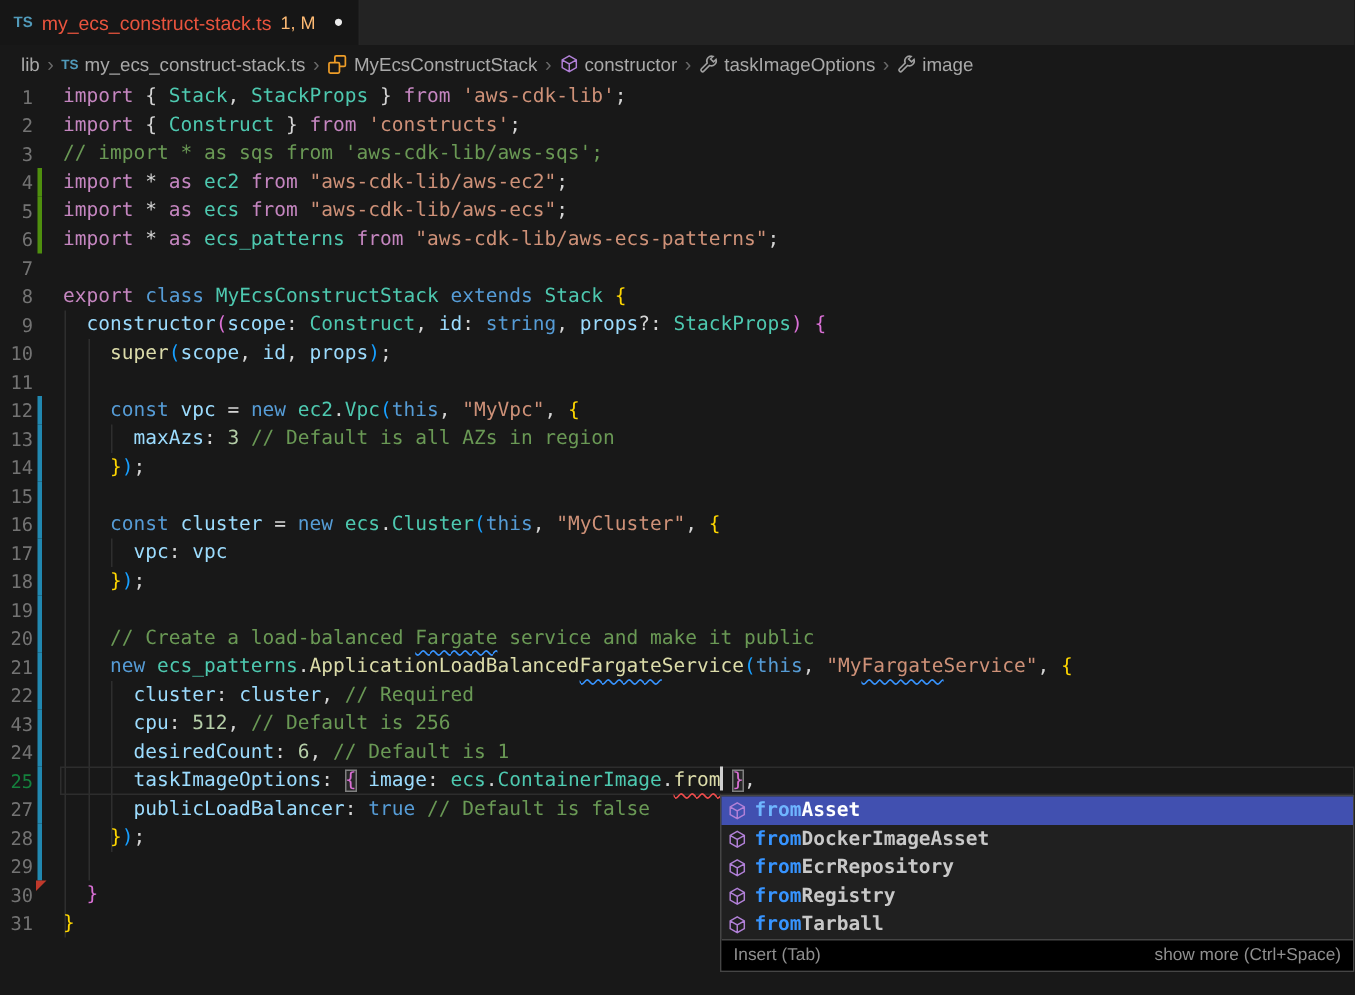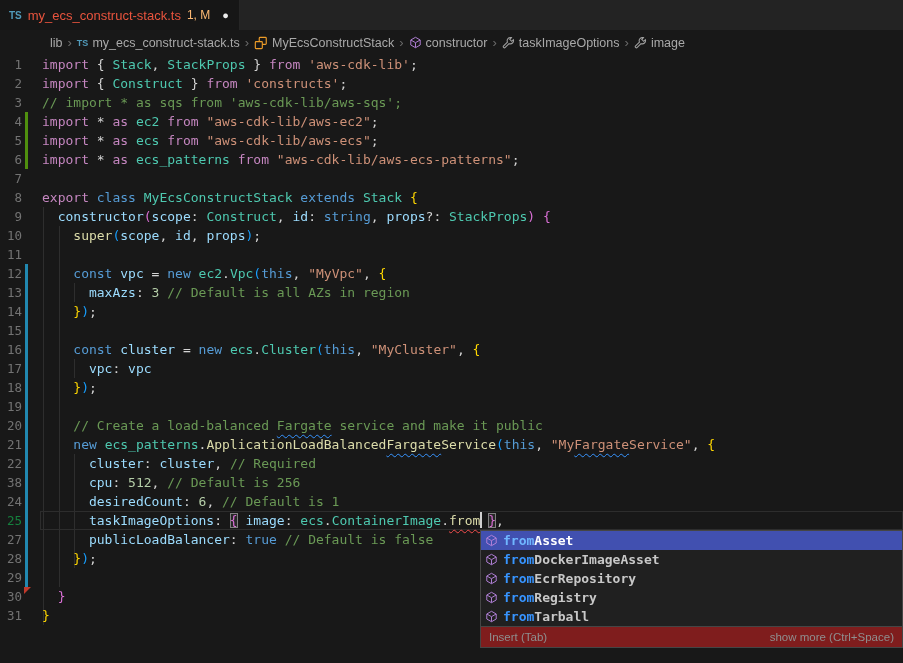--- a/index.html
+++ b/index.html
@@ -11,21 +11,21 @@
   .tab { background:#161616; display:flex; align-items:center; gap:6px;
          padding:0 10px 0 9px; min-width:233px; border-right:1px solid #252525;
          cursor:pointer; }
   .ts-badge { color:#519aba; font-weight:bold; font-size:10px; letter-spacing:0; }
   .tab-label { color:#e9543e; font-size:13px; }
   .tab-deco  { color:#fdba74; font-size:12px; }
   .dirty-dot { color:#ececec; font-size:11px; margin-left:6px; }
 
   
   .breadcrumbs { height:25px; background:#181818; display:flex; align-items:center;
-                 padding-left:14px; color:#a9a9a9; font-size:12.5px;margin-left:36px; }
+                 padding-left:14px; color:#a9a9a9; font-size:12.5px; }
   .crumb { display:flex; align-items:center; gap:4px; cursor:pointer; white-space:nowrap; }
   .crumb-sep { color:#6a6a6a; margin:0 5px; font-size:13px; }
   .crumb .ts-badge { font-size:9px; }
   .crumb svg { display:block; }
 
   
   .editor { position:relative; height:608px; background:#181818; }
   .code-line { display:flex; height:19px; line-height:19px; white-space:pre;
                font-family:"DejaVu Sans Mono", monospace; font-size:13px; position:relative; }
   .gutter { width:42px; flex:0 0 42px; position:relative; cursor:pointer; }
@@ -72,21 +72,21 @@
              border:1px solid #454545; z-index:5; }
   .suggest-row { height:19px; display:flex; align-items:center; gap:5px; padding:0 4px;
                  font-family:"DejaVu Sans Mono", monospace; font-size:13px; cursor:pointer; }
   .suggest-row.selected { background:#4150b0; }
   .suggest-row svg { flex:0 0 auto; }
   .s-match { color:#3794FF; font-weight:bold; }
   .selected .s-match { color:#6fb6ff; }
   .s-rest  { color:#c8c8c8; font-weight:bold; }
   .selected .s-rest { color:#ffffff; }
   .suggest-status { height:21px; display:flex; justify-content:space-between; align-items:center;
-                    padding:0 8px; border-top:1px solid #454545; background:#7f1d1d;
+                    padding:0 8px; border-top:1px solid #454545; background:#000000;
                     color:#8f8f8f; font-size:11.5px; }
 </style>
 </head>
 <body>
 
 <div>
 
   <div class="tabbar">
     <div class="tab">
       <span class="ts-badge">TS</span>
@@ -161,21 +161,21 @@
         <div class="code-line"><div class="gutter"><span class="ln">13</span><span class="bar mod"></span></div><div class="code"><span class="tok-pun">      </span><span class="tok-var">maxAzs</span><span class="tok-pun">: </span><span class="tok-num">3 </span><span class="tok-com">// Default is all AZs in region</span></div></div>
         <div class="code-line"><div class="gutter"><span class="ln">14</span><span class="bar mod"></span></div><div class="code"><span class="tok-pun">    </span><span class="tok-b1">}</span><span class="tok-b3">)</span><span class="tok-pun">;</span></div></div>
         <div class="code-line"><div class="gutter"><span class="ln">15</span><span class="bar mod"></span></div><div class="code"></div></div>
         <div class="code-line"><div class="gutter"><span class="ln">16</span><span class="bar mod"></span></div><div class="code"><span class="tok-pun">    </span><span class="tok-ctl">const </span><span class="tok-var">cluster </span><span class="tok-pun">= </span><span class="tok-ctl">new </span><span class="tok-typ">ecs</span><span class="tok-pun">.</span><span class="tok-typ">Cluster</span><span class="tok-b3">(</span><span class="tok-ctl">this</span><span class="tok-pun">, </span><span class="tok-str">"MyCluster"</span><span class="tok-pun">, </span><span class="tok-b1">{</span></div></div>
         <div class="code-line"><div class="gutter"><span class="ln">17</span><span class="bar mod"></span></div><div class="code"><span class="tok-pun">      </span><span class="tok-var">vpc</span><span class="tok-pun">: </span><span class="tok-var">vpc</span></div></div>
         <div class="code-line"><div class="gutter"><span class="ln">18</span><span class="bar mod"></span></div><div class="code"><span class="tok-pun">    </span><span class="tok-b1">}</span><span class="tok-b3">)</span><span class="tok-pun">;</span></div></div>
         <div class="code-line"><div class="gutter"><span class="ln">19</span><span class="bar mod"></span></div><div class="code"></div></div>
         <div class="code-line"><div class="gutter"><span class="ln">20</span><span class="bar mod"></span></div><div class="code"><span class="tok-pun">    </span><span class="tok-com">// Create a load-balanced </span><span class="tok-com sq-blue">Fargate</span><span class="tok-com"> service and make it public</span></div></div>
         <div class="code-line"><div class="gutter"><span class="ln">21</span><span class="bar mod"></span></div><div class="code"><span class="tok-pun">    </span><span class="tok-ctl">new </span><span class="tok-typ">ecs_patterns</span><span class="tok-pun">.</span><span class="tok-fn">ApplicationLoadBalanced</span><span class="tok-fn sq-blue">Fargate</span><span class="tok-fn">Service</span><span class="tok-b3">(</span><span class="tok-ctl">this</span><span class="tok-pun">, </span><span class="tok-str">"My</span><span class="tok-str sq-blue">Fargate</span><span class="tok-str">Service"</span><span class="tok-pun">, </span><span class="tok-b1">{</span></div></div>
         <div class="code-line"><div class="gutter"><span class="ln">22</span><span class="bar mod"></span></div><div class="code"><span class="tok-pun">      </span><span class="tok-var">cluster</span><span class="tok-pun">: </span><span class="tok-var">cluster</span><span class="tok-pun">, </span><span class="tok-com">// Required</span></div></div>
-        <div class="code-line"><div class="gutter"><span class="ln">38</span><span class="bar mod"></span></div><div class="code"><span class="tok-pun">      </span><span class="tok-var">cpu</span><span class="tok-pun">: </span><span class="tok-num">512</span><span class="tok-pun">, </span><span class="tok-com">// Default is 256</span></div></div>
+        <div class="code-line"><div class="gutter"><span class="ln">43</span><span class="bar mod"></span></div><div class="code"><span class="tok-pun">      </span><span class="tok-var">cpu</span><span class="tok-pun">: </span><span class="tok-num">512</span><span class="tok-pun">, </span><span class="tok-com">// Default is 256</span></div></div>
         <div class="code-line"><div class="gutter"><span class="ln">24</span><span class="bar mod"></span></div><div class="code"><span class="tok-pun">      </span><span class="tok-var">desiredCount</span><span class="tok-pun">: </span><span class="tok-num">6</span><span class="tok-pun">, </span><span class="tok-com">// Default is 1</span></div></div>
         <div class="code-line active"><div class="gutter"><span class="ln">25</span><span class="bar mod"></span></div><div class="code"><span class="tok-pun">      </span><span class="tok-var">taskImageOptions</span><span class="tok-pun">: </span><span class="tok-b2 boxed">{</span><span class="tok-pun"> </span><span class="tok-var">image</span><span class="tok-pun">: </span><span class="tok-typ">ecs</span><span class="tok-pun">.</span><span class="tok-typ">ContainerImage</span><span class="tok-pun">.</span><span class="tok-fn sq-red caret">from</span><span class="tok-pun"> </span><span class="tok-b2 boxed">}</span><span class="tok-pun">,</span></div></div>
         <div class="code-line"><div class="gutter"><span class="ln">27</span><span class="bar mod"></span></div><div class="code"><span class="tok-pun">      </span><span class="tok-var">publicLoadBalancer</span><span class="tok-pun">: </span><span class="tok-ctl">true </span><span class="tok-com">// Default is false</span></div></div>
         <div class="code-line"><div class="gutter"><span class="ln">28</span><span class="bar mod"></span></div><div class="code"><span class="tok-pun">    </span><span class="tok-b1">}</span><span class="tok-b3">)</span><span class="tok-pun">;</span></div></div>
         <div class="code-line"><div class="gutter"><span class="ln">29</span><span class="bar mod"></span></div><div class="code"></div></div>
         <div class="code-line"><div class="gutter"><span class="ln">30</span><span class="bar del"></span></div><div class="code"><span class="tok-pun">  </span><span class="tok-b2">}</span></div></div>
         <div class="code-line"><div class="gutter"><span class="ln">31</span></div><div class="code"><span class="tok-b1">}</span></div></div>
       </div>
 
     <div class="suggest">

